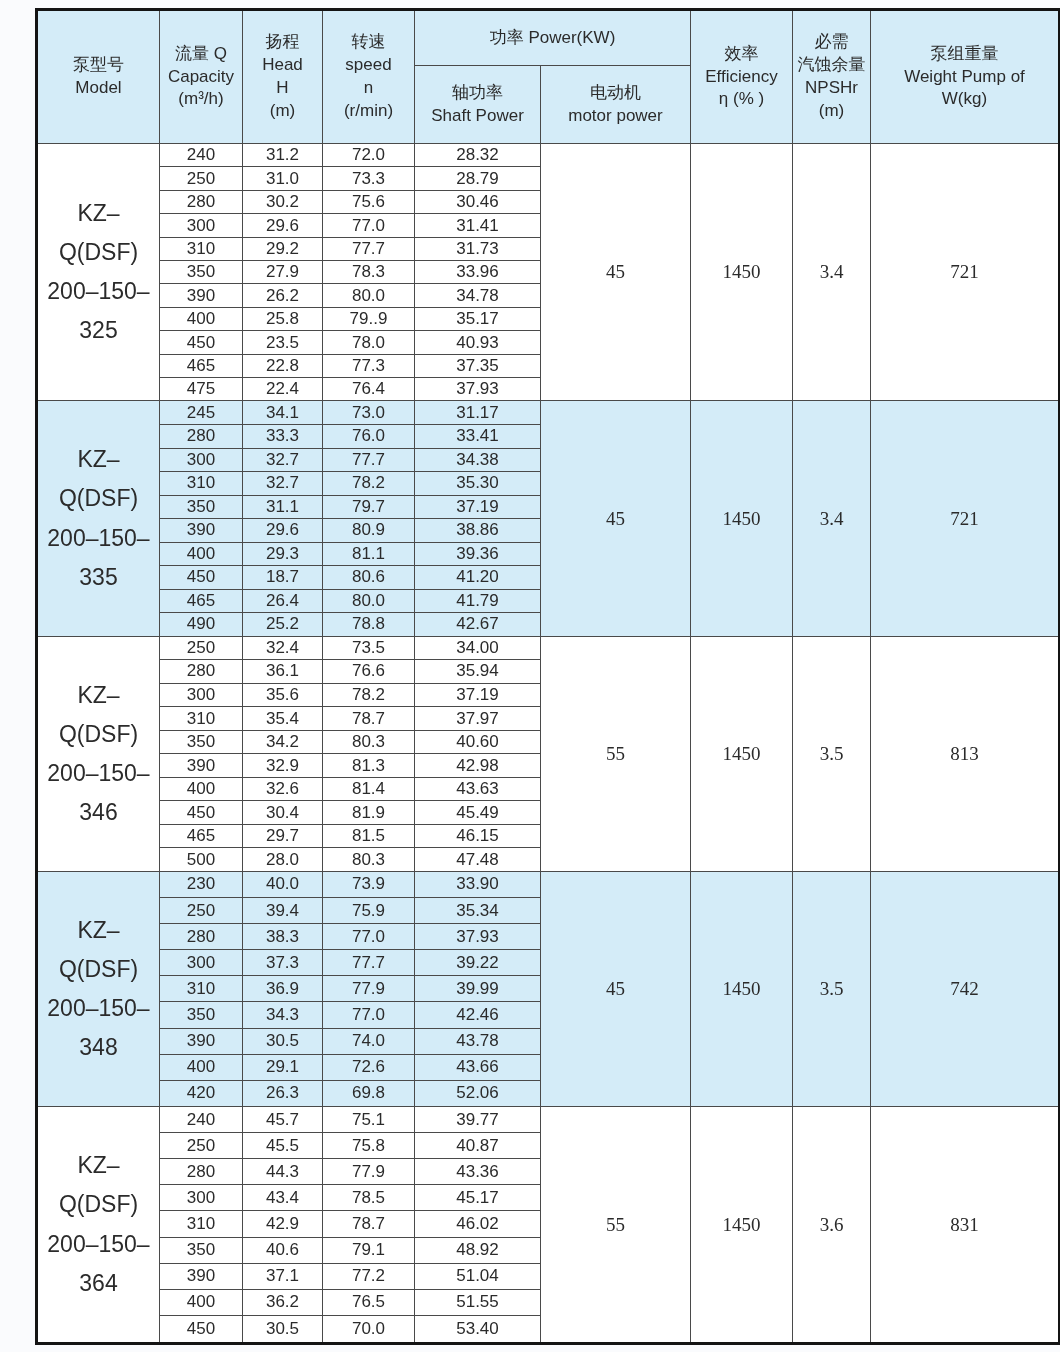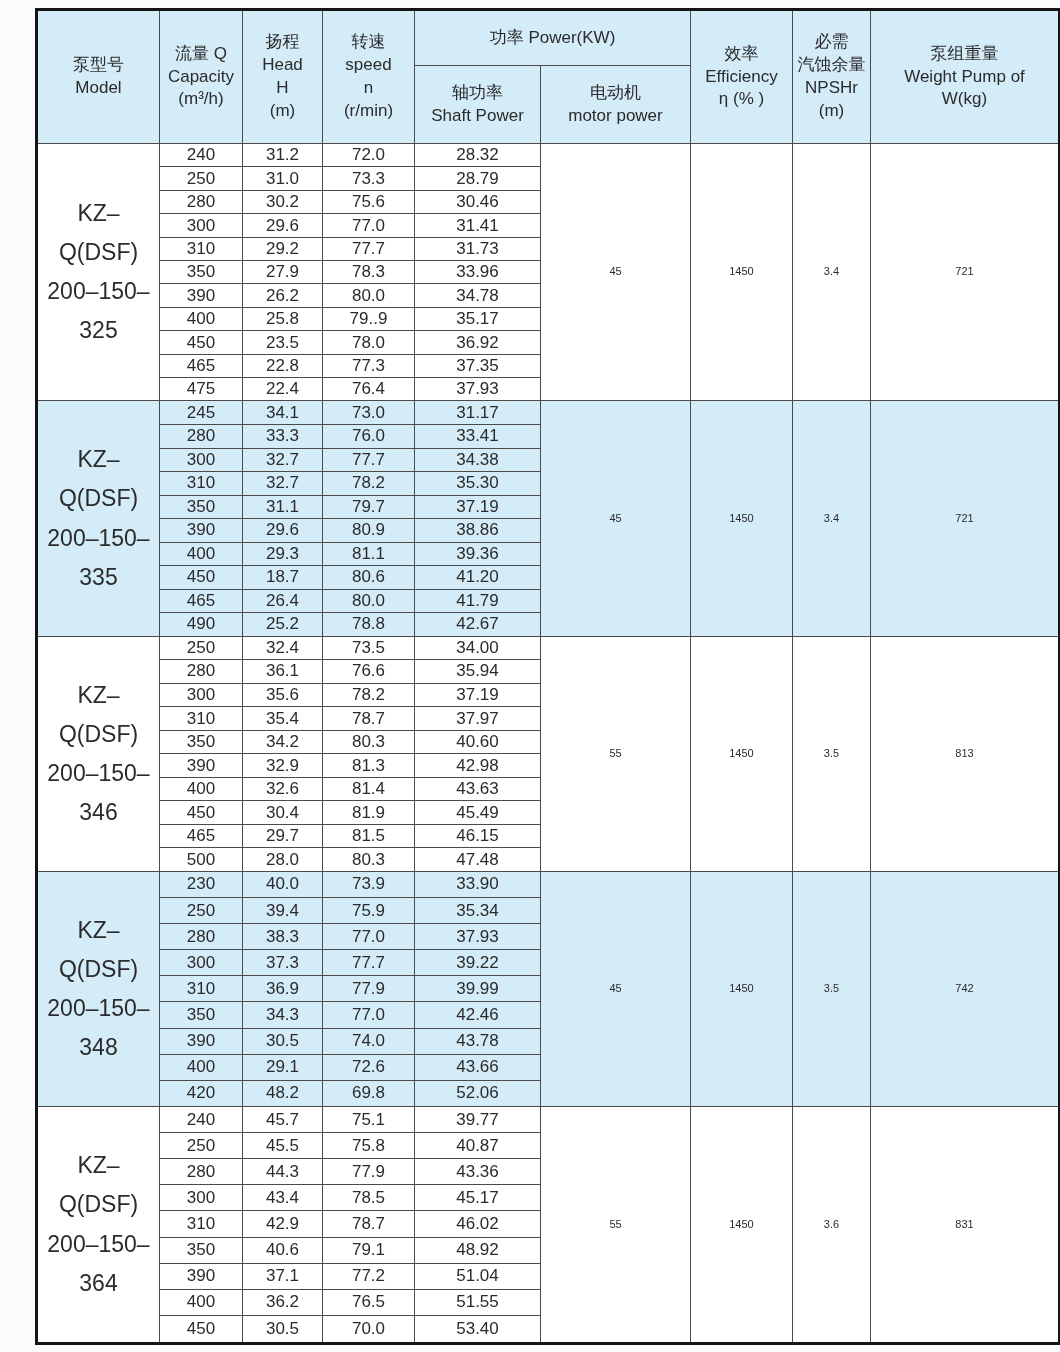--- a/index.html
+++ b/index.html
@@ -50,21 +50,21 @@
     font-size:17px;
     line-height:1.05;
     background:var(--plain-bg);
   }
   tbody tr.shaded td{background:var(--shaded-bg);}
   td.model-cell{
     font-size:23px;
     line-height:1.7;
     padding:16px 4px;
   }
-  td.merged-cell{font-size:11px;}
+  td.merged-cell{font-size:19px;font-family:Liberation Serif, serif;}
 </style>
 </head>
 <body>
 
 <div class="page">
   <table>
     <colgroup>
       <col style="width:123px">
       <col style="width:83px">
       <col style="width:80px">
@@ -161,21 +161,21 @@
         <tr>
           <td>400</td>
           <td>25.8</td>
           <td>79..9</td>
           <td>35.17</td>
         </tr>
         <tr>
           <td>450</td>
           <td>23.5</td>
           <td>78.0</td>
-          <td>36.92</td>
+          <td>40.93</td>
         </tr>
         <tr>
           <td>465</td>
           <td>22.8</td>
           <td>77.3</td>
           <td>37.35</td>
         </tr>
         <tr>
           <td>475</td>
           <td>22.4</td>
@@ -363,21 +363,21 @@
           <td>43.78</td>
         </tr>
         <tr class="shaded">
           <td>400</td>
           <td>29.1</td>
           <td>72.6</td>
           <td>43.66</td>
         </tr>
         <tr class="shaded">
           <td>420</td>
-          <td>48.2</td>
+          <td>26.3</td>
           <td>69.8</td>
           <td>52.06</td>
         </tr>
         <tr>
           <td class="model-cell" rowspan="9">KZ–Q(DSF)
 200–150–364</td>
           <td>240</td>
           <td>45.7</td>
           <td>75.1</td>
           <td>39.77</td>

